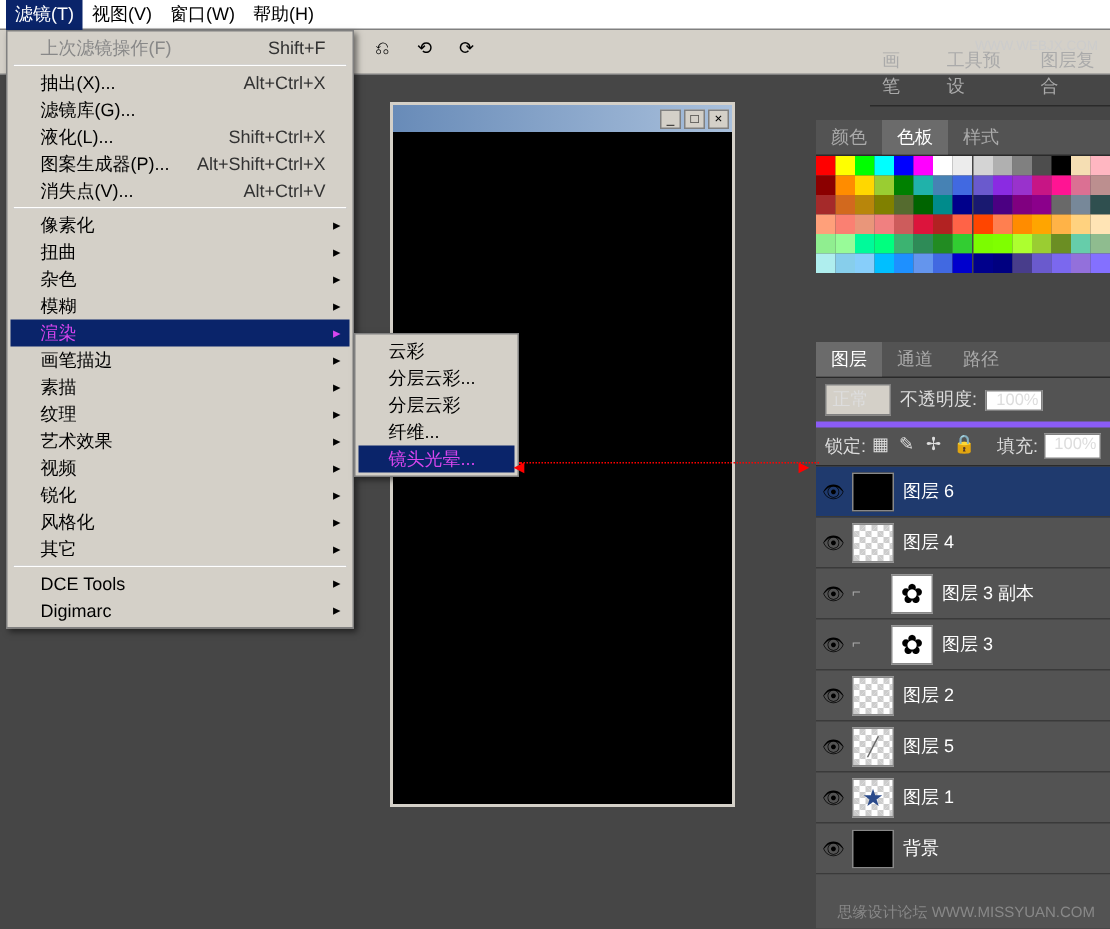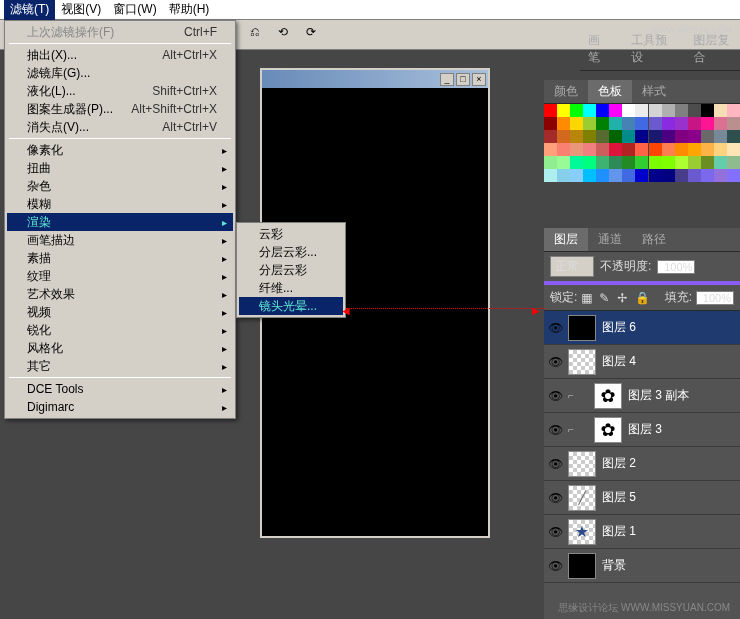--- a/index.html
+++ b/index.html
@@ -6,41 +6,41 @@
 body { background: #464646; width: 740px; height: 619px; overflow: hidden; position: relative; }
 .menubar { background: #ffffff; height: 20px; display: flex; align-items: center; padding: 0 4px; border-bottom: 1px solid #808080; }
 .menubar-item { padding: 2px 6px; cursor: default; }
 .menubar-item.active { background: #0a246a; color: #fff; }
 .toolbar { background: #d4d0c8; height: 30px; border-bottom: 1px solid #808080; display: flex; align-items: center; padding-left: 250px; gap: 8px; }
 .toolbar-icon { width: 20px; height: 20px; display: inline-block; }
 .watermark { position: absolute; top: 2px; right: 8px; color: #fff; font-size: 14px; }
 .watermark-url { font-size: 9px; color: #ccc; }
 .dropdown1 { position: absolute; top: 20px; left: 4px; width: 232px; background: #d4d0c8; border: 1px solid #808080; box-shadow: 2px 2px 4px rgba(0,0,0,0.5); z-index: 100; padding: 2px; }
 .menu-row { display: flex; align-items: center; height: 18px; padding: 0 16px 0 20px; position: relative; }
-.menu-row.hl { background: #0a246a; color: #5eead4; }
+.menu-row.hl { background: #0a246a; color: #d946ef; }
 .menu-shortcut { margin-left: auto; color: #333; }
 .menu-sep { height: 1px; background: #808080; margin: 2px 2px; border-bottom: 1px solid #fff; }
 .menu-arrow { position: absolute; right: 6px; font-size: 10px; }
 .dropdown2 { position: absolute; top: 222px; left: 236px; width: 110px; background: #d4d0c8; border: 1px solid #808080; box-shadow: 2px 2px 4px rgba(0,0,0,0.5); z-index: 101; padding: 2px; }
 .doc-window { position: absolute; top: 68px; left: 260px; width: 230px; height: 470px; background: #000; border: 2px solid #d4d0c8; }
 .doc-titlebar { background: linear-gradient(to right, #688bb8, #a9c0dc); height: 18px; display: flex; justify-content: flex-end; align-items: center; padding: 0 2px; gap: 2px; }
 .win-btn { width: 14px; height: 13px; background: #d4d0c8; border: 1px solid #808080; font-size: 9px; text-align: center; line-height: 11px; }
 .brush-tabs { display: flex; gap: 24px; padding: 4px 8px; color: #aaa; border-bottom: 1px solid #2a2a2a; }
 .panel-swatches { position: absolute; top: 80px; right: 0; width: 196px; }
 .swatch-tabs { display: flex; background: #535353; border-bottom: 1px solid #2a2a2a; }
 .tab { padding: 3px 10px; color: #aaa; }
 .tab.active { background: #6b6b6b; color: #fff; }
 .swatch-grid { display: grid; grid-template-columns: repeat(15, 1fr); }
 .sw { width: 13px; height: 13px; }
 .panel-layers { position: absolute; top: 228px; right: 0; width: 196px; background: #535353; bottom: 0; }
 .layer-tabs { display: flex; border-bottom: 1px solid #2a2a2a; align-items: center; }
 .layer-opts { display: flex; align-items: center; padding: 4px 6px; gap: 6px; color: #ddd; border-bottom: 4px solid #8b5cf6; }
 .blend-select { background: #d4d0c8; border: 1px solid #808080; padding: 1px 14px 1px 4px; font-size: 12px; }
 .opacity-input { width: 38px; background: #fff; border: 1px solid #808080; font-size: 11px; text-align: right; padding: 0 2px; }
-.lock-row { display: flex; align-items: center; padding: 4px 6px; gap: 4px; color: #ddd; border-bottom: 1px solid #2a2a2a; }
+.lock-row { display: flex; padding: 4px 6px; gap: 4px; color: #ddd; border-bottom: 1px solid #2a2a2a; }
 .lock-icon { width: 14px; height: 14px; display: inline-block; }
 .layer-list { overflow: auto; }
 .layer-item { display: flex; align-items: center; height: 34px; border-bottom: 1px solid #3a3a3a; padding: 0 4px; gap: 6px; }
 .layer-item.sel { background: #1f3a6e; }
 .eye { width: 14px; height: 14px; }
 .thumb { width: 28px; height: 26px; border: 1px solid #888; background: #fff; display: flex; align-items: center; justify-content: center; font-size: 14px; }
 .thumb.black { background: #000; }
 .thumb.checker { background-image: linear-gradient(45deg,#ccc 25%,transparent 25%), linear-gradient(-45deg,#ccc 25%,transparent 25%), linear-gradient(45deg,transparent 75%,#ccc 75%), linear-gradient(-45deg,transparent 75%,#ccc 75%); background-size: 8px 8px; background-position: 0 0, 0 4px, 4px -4px, -4px 0px; }
 .layer-name { color: #fff; }
 .indent { margin-left: 10px; }
@@ -73,21 +73,21 @@
 
 <div class="brush-tabs" style="position:absolute; top:28px; right:0; width:160px;">
   <span>画笔</span>
   <span>工具预设</span>
   <span>图层复合</span>
 </div>
 
 <div class="dropdown1">
   <div class="menu-row" style="color:#888">
     <span>上次滤镜操作(F)</span>
-    <span class="menu-shortcut">Ctrl+F</span>
+    <span class="menu-shortcut">Shift+F</span>
   </div>
   <div class="menu-sep"></div>
   <div id="g1">
       <div class="menu-row">
         <span>抽出(X)...</span>
         <span class="menu-shortcut">Alt+Ctrl+X</span>
       </div>
       <div class="menu-row">
         <span>滤镜库(G)...</span>
       </div>

